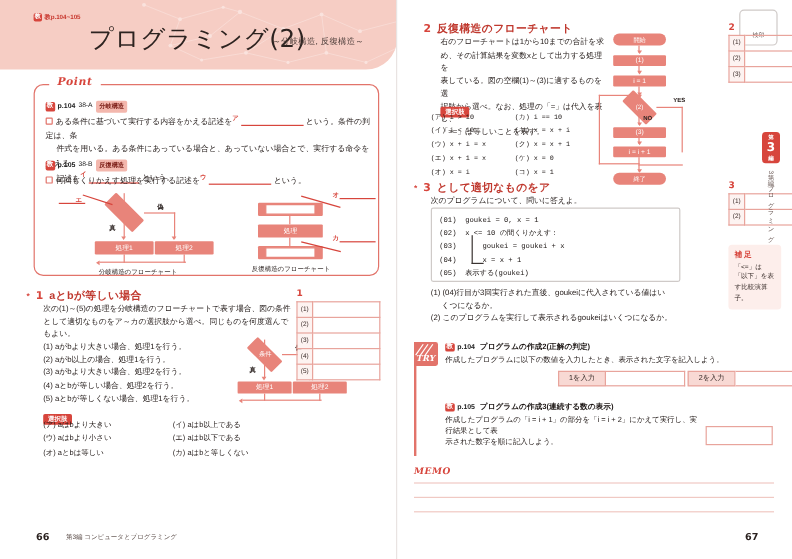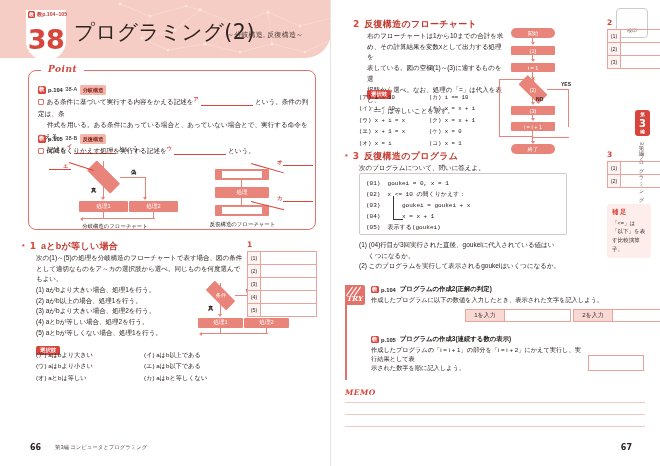--- a/index.html
+++ b/index.html
@@ -269,23 +269,20 @@
           <circle cx="268" cy="12" r="1.6"></circle>
             <circle cx="300" cy="26" r="1.6"></circle>
           <circle cx="186" cy="6" r="1.3"></circle>
             <circle cx="168" cy="50" r="1.3"></circle>
           <circle cx="205" cy="44" r="1.6"></circle>
             <circle cx="240" cy="52" r="1.3"></circle>
           <circle cx="272" cy="44" r="1.6"></circle>
             <circle cx="305" cy="52" r="1.3"></circle>
         </g>
       </svg>
-      <div class="num-badge">
-        <span class="n">38</span>
-      </div>
       <div class="kyo-ref">
         <span class="kyo-ic">教</span>
         <span>教p.104~105</span>
       </div>
       <div class="unit-title">プログラミング(2)</div>
       <div class="unit-sub">～分岐構造, 反復構造～</div>
     </div>
 
     <div class="point-box">
       <div class="point-tab">Point</div>
@@ -527,21 +524,21 @@
               <td></td>
             </tr>
       </tbody>
         </table>
     </div>
 
 
     <div class="sec-head" style="left:14px; top:150px;">
       <span class="sec-star">*</span>
       <span class="sec-num">3</span>
-      <span class="sec-title">反復構造のプログラム</span>
+      <span class="sec-title">として適切なものをア</span>
     </div>
     <div class="body-text" style="left:28px; top:163px;">次のプログラムについて、問いに答えよ。</div>
 
     <div class="code-box" style="left:28px; top:173px; width:208px; height:62px;">
       <div class="code-line"><span>(01)</span>  <span>goukei = 0, x = 1</span></div>
       <div class="code-line"><span>(02)</span>  <span>x &lt;= 10 の間くりかえす：</span></div>
       <div class="code-line"><span>(03)</span>  <span>    goukei = goukei + x</span></div>
       <div class="code-line"><span>(04)</span>  <span>    x = x + 1</span></div>
       <div class="code-line"><span>(05)</span>  <span>表示する(goukei)</span></div>
       <div class="loop-brace" style="left:33px; top:22px; width:10px; height:24px;"></div>

